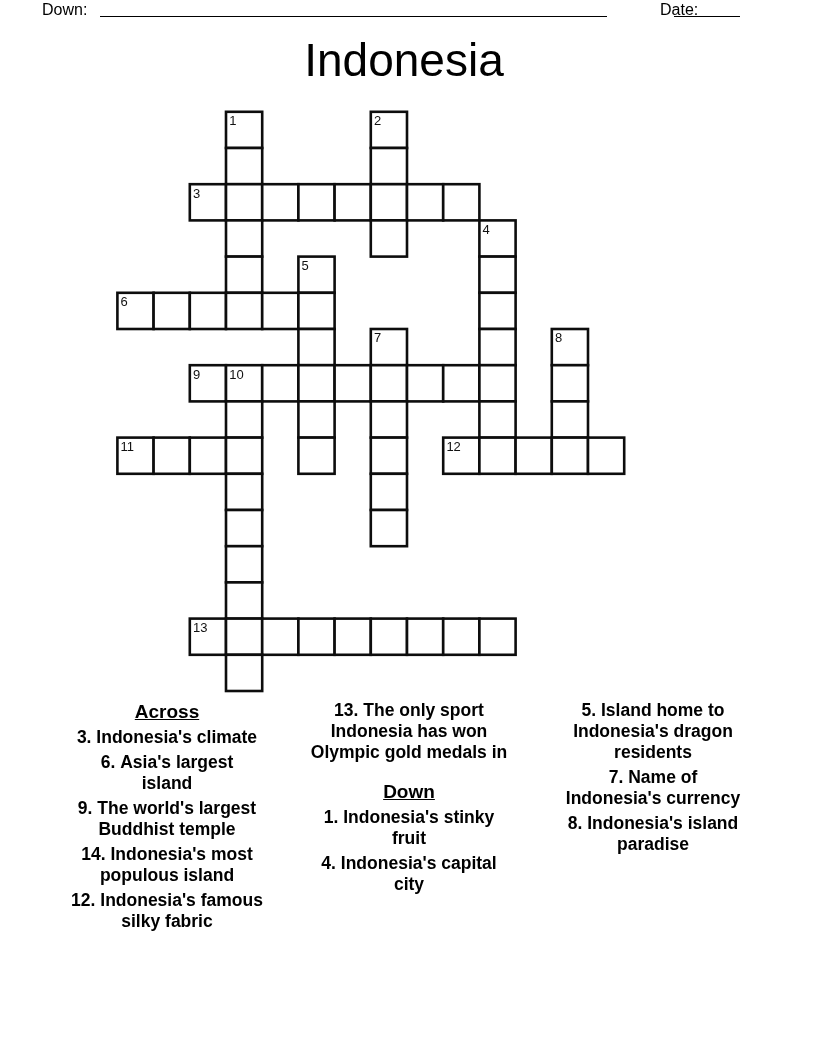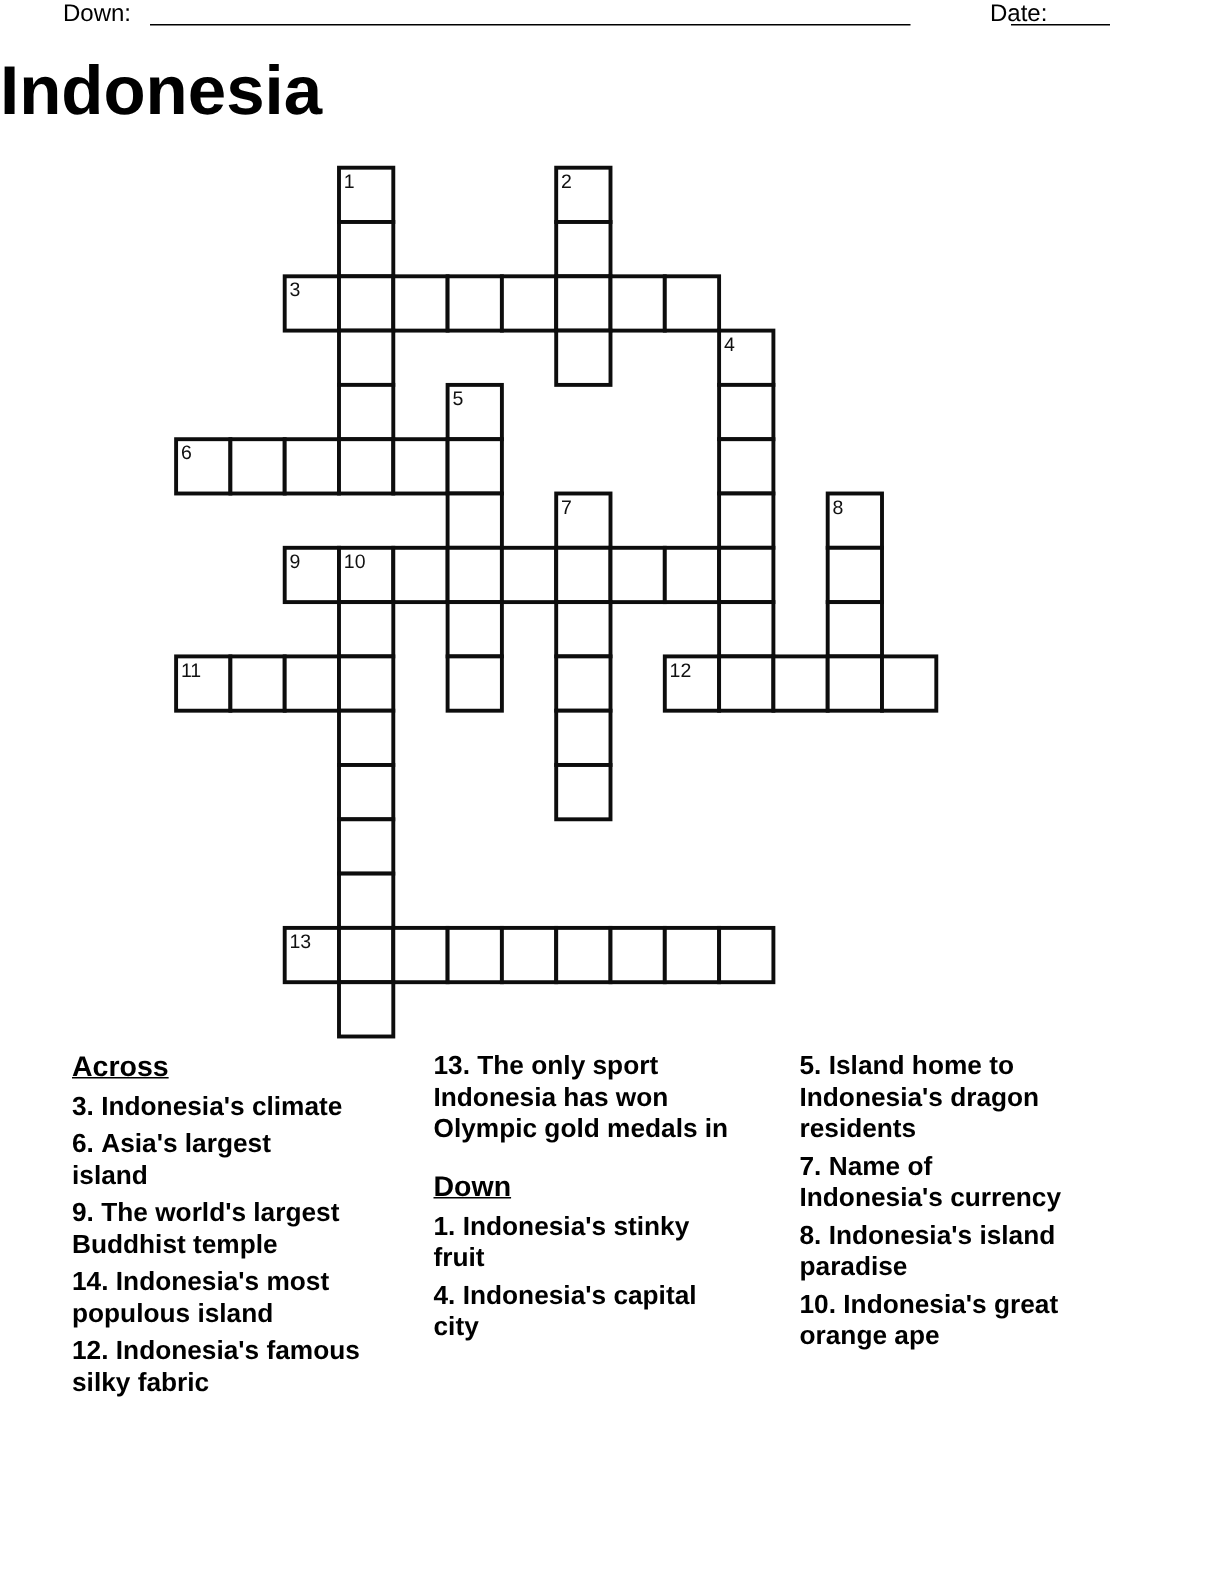--- a/index.html
+++ b/index.html
@@ -33,23 +33,23 @@
   .name-line { left: 100px; width: 507px; }
   .date-line { left: 674px; width: 66px; }
 
   
   .title {
     position: absolute;
     top: 33px;
     left: 0;
     right: 8px;
     margin: 0;
-    text-align: left;
+    text-align: center;
     font-size: 46px;
-    font-weight: 700;
+    font-weight: 400;
     letter-spacing: 0px;
     color: #000;
     font-family: "Liberation Sans", sans-serif;
   }
 
   
   .grid-svg {
     position: absolute;
     left: 0;
     top: 0;
@@ -67,20 +67,21 @@
     fill: #111;
   }
 
   
   .clue-col {
     position: absolute;
     top: 700px;
     font-size: 17.5px;
     line-height: 21px;
     color: #000;
+    text-align: center;
   }
   .col-1 { left: 48px;  width: 238px; }
   .col-2 { left: 289px; width: 240px; }
   .col-3 { left: 533px; width: 240px; }
   .clues-header {
     margin: 0 0 4px 0;
     font-size: 19px;
     line-height: 23px;
     font-weight: 700;
     text-decoration: underline;
@@ -248,20 +249,15 @@
     <div class="clue">
       <span class="clue-num">7.</span>
       <span class="clue-text">Name of
 Indonesia's currency</span>
     </div>
     <div class="clue">
       <span class="clue-num">8.</span>
       <span class="clue-text">Indonesia's island
 paradise</span>
     </div>
-    <div class="clue">
-      <span class="clue-num">10.</span>
-      <span class="clue-text">Indonesia's great
-orange ape</span>
-    </div>
   </div>
 
 </div>
 
 </body></html>

